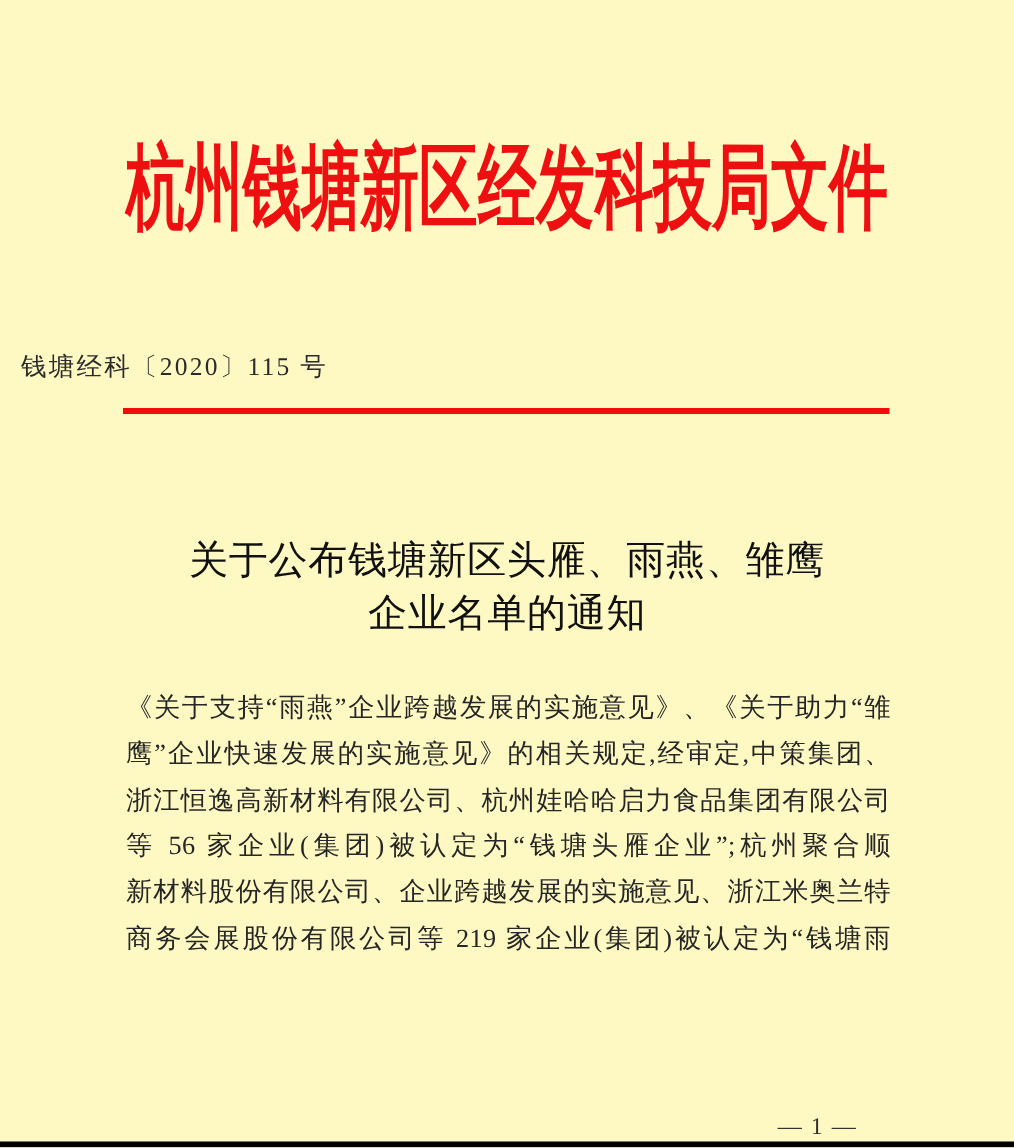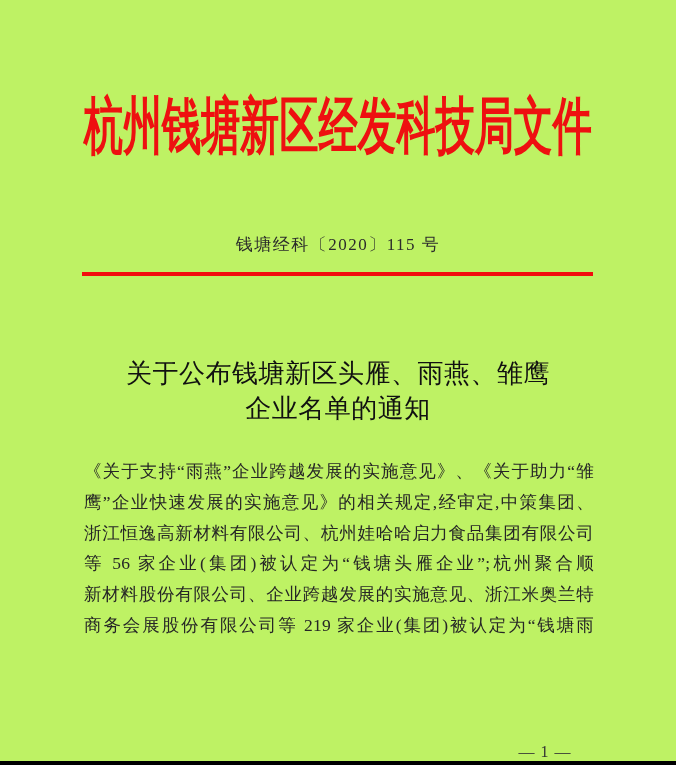--- a/index.html
+++ b/index.html
@@ -4,21 +4,21 @@
 <style>
   html, body {
     margin: 0;
     padding: 0;
     background: #ffffff;
   }
   .page {
     position: relative;
     width: 676px;
     height: 765px;
-    background: #bef264;
+    background: #fef9c3;
     overflow: hidden;
     font-family: "Liberation Serif", "DejaVu Serif", serif;
   }
 
   
   .agency-header-wrap {
     position: absolute;
     top: 86px;
     left: 0;
     right: 0;
@@ -36,25 +36,26 @@
     transform-origin: center center;
     line-height: 1;
   }
 
   
   .doc-number {
     position: absolute;
     top: 233px;
     left: 0;
     right: 0;
-    text-align: center;
+    text-align: left;
     font-size: 17px;
     letter-spacing: 1.5px;
     color: #2b2b2b;
     line-height: 24px;
+    padding-left: 14px;
   }
 
   
   .red-rule {
     position: absolute;
     top: 272px;
     left: 82px;
     width: 511px;
     height: 4px;
     background: #f20d0d;

